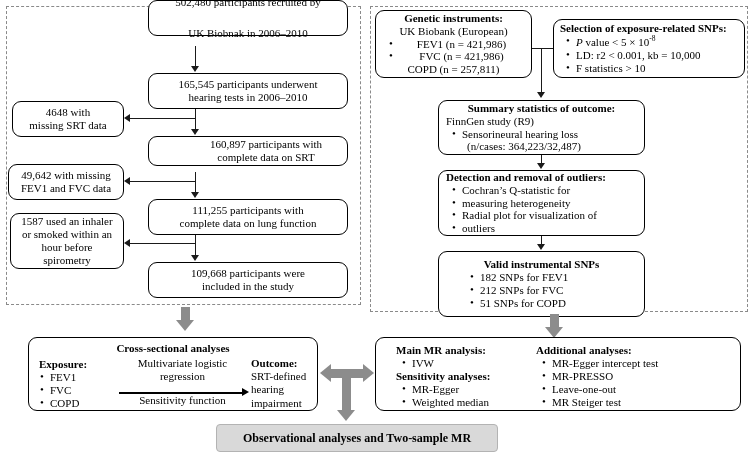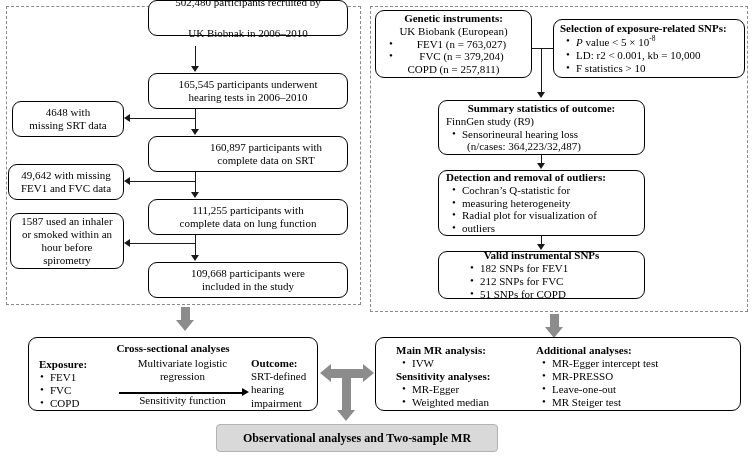--- a/index.html
+++ b/index.html
@@ -119,21 +119,21 @@
   <div class="box center wrap" style="left:148px;top:0;width:200px;height:36px;gap:18px;">
     <span class="ln">502,480 participants recruited by</span>
     <span class="ln">UK Biobnak in 2006–2010</span>
   </div>
 
   <div class="box center wrap" style="left:148px;top:73px;width:200px;height:36px;">
     <span class="ln">165,545 participants underwent</span>
     <span class="ln">hearing tests in 2006–2010</span>
   </div>
 
-  <div class="box center wrap" style="left:148px;top:136px;width:200px;height:36px;padding-left:36px;">
+  <div class="box center wrap" style="left:148px;top:136px;width:200px;height:30px;padding-left:36px;">
     <span class="ln">160,897 participants with</span>
     <span class="ln">complete data on SRT</span>
   </div>
 
   <div class="box center wrap" style="left:148px;top:199px;width:200px;height:36px;">
     <span class="ln">111,255 participants with</span>
     <span class="ln">complete data on lung function</span>
   </div>
 
   <div class="box center wrap" style="left:148px;top:262px;width:200px;height:36px;">
@@ -176,22 +176,22 @@
   <div class="hline" style="left:130px;top:181px;width:66px;"></div>
   <div class="arrowleft" style="left:124px;top:177px;"></div>
 
   <div class="hline" style="left:130px;top:243px;width:66px;"></div>
   <div class="arrowleft" style="left:124px;top:239px;"></div>
 
   <div class="box" style="left:375px;top:10px;width:157px;height:68px;padding:4px 7px;text-align:center;">
     <span class="ln hdr">Genetic instruments:</span>
     <span class="ln">UK Biobank (European)</span>
     <ul class="bl indent">
-      <li>FEV1 (n = 763,027)</li>
-      <li>FVC (n = 379,204)</li>
+      <li>FEV1 (n = 421,986)</li>
+      <li>FVC (n = 421,986)</li>
     </ul>
     <span class="ln">COPD (n = 257,811)</span>
   </div>
 
   <div class="box" style="left:553px;top:19px;width:192px;height:59px;padding:4px 6px;">
     <span class="ln hdr">Selection of exposure-related SNPs:</span>
     <ul class="bl indent">
       <li><span class="ital">P</span> value &lt; 5 × 10<span class="sup">-8</span></li>
       <li>LD: r2 &lt; 0.001, kb = 10,000</li>
       <li>F statistics &gt; 10</li>
@@ -220,21 +220,21 @@
       <li>Cochran’s Q-statistic for</li>
       <li style="padding-left:16px;">measuring heterogeneity</li>
       <li>Radial plot for visualization of</li>
       <li style="padding-left:16px;">outliers</li>
     </ul>
   </div>
 
   <div class="vline" style="left:541px;top:236px;height:9px;"></div>
   <div class="arrowdown" style="left:537px;top:244px;"></div>
 
-  <div class="box" style="left:438px;top:251px;width:207px;height:48px;padding:3px 7px;">
+  <div class="box" style="left:438px;top:251px;width:207px;height:66px;padding:3px 7px;">
     <span class="ln hdr" style="text-align:center;">Valid instrumental SNPs</span>
     <ul class="bl indent" style="padding-left:18px;">
       <li>182 SNPs for FEV1</li>
       <li>212 SNPs for FVC</li>
       <li>51 SNPs for COPD</li>
     </ul>
   </div>
 
   <div class="gv" style="left:181px;top:307px;height:14px;"></div>
   <div class="gdown" style="left:176px;top:320px;"></div>

